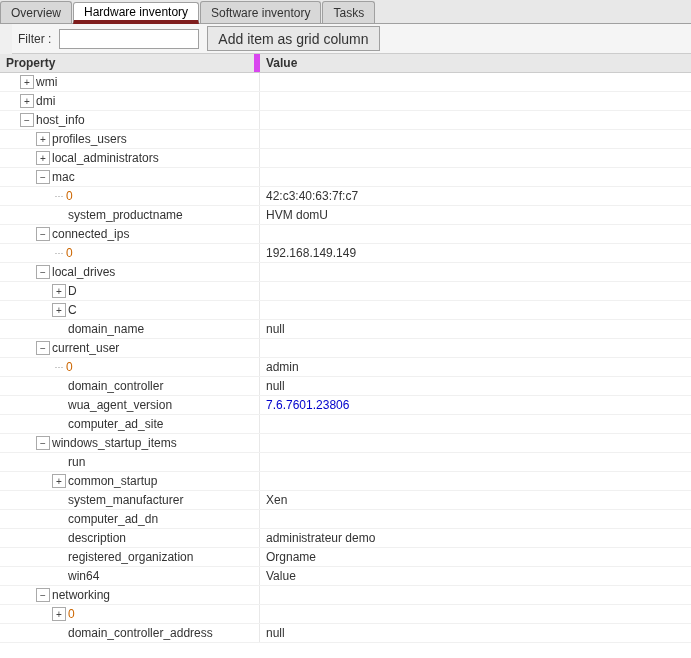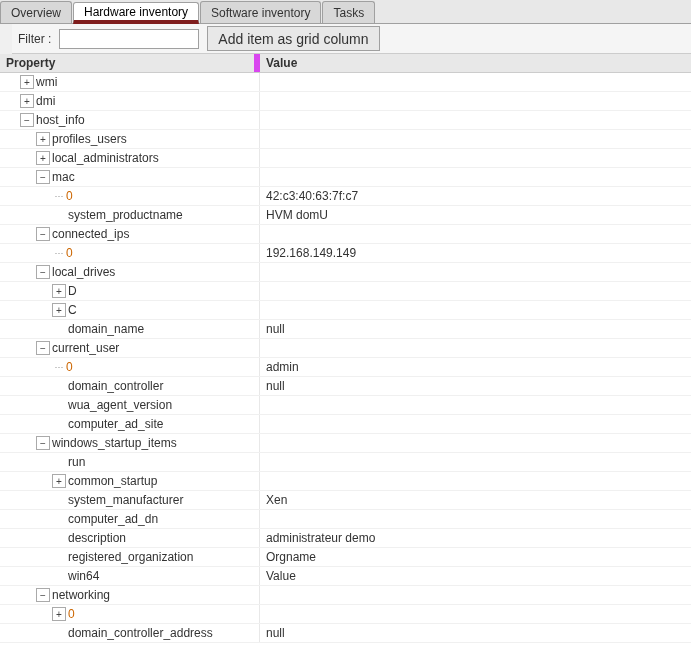--- a/index.html
+++ b/index.html
@@ -330,20 +330,21 @@
           <span>domain_controller</span>
         </div>
         <div class="row-value">null</div>
       </div>
 
       <div class="tree-row">
         <div class="row-property indent-3">
           <span class="spacer"></span>
           <span>wua_agent_version</span>
         </div>
+        <div class="row-value blue">7.6.7601.23806</div>
       </div>
 
 
       <div class="tree-row">
         <div class="row-property indent-3">
           <span class="spacer"></span>
           <span>computer_ad_site</span>
         </div>
         <div class="row-value"></div>
       </div>

